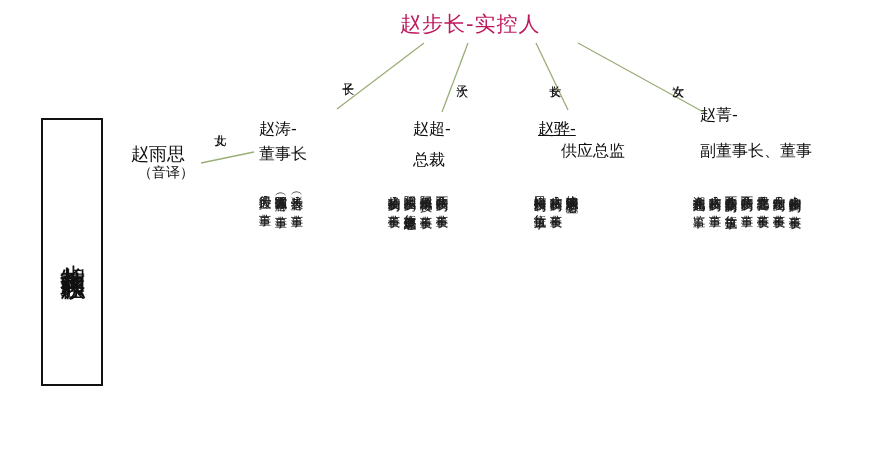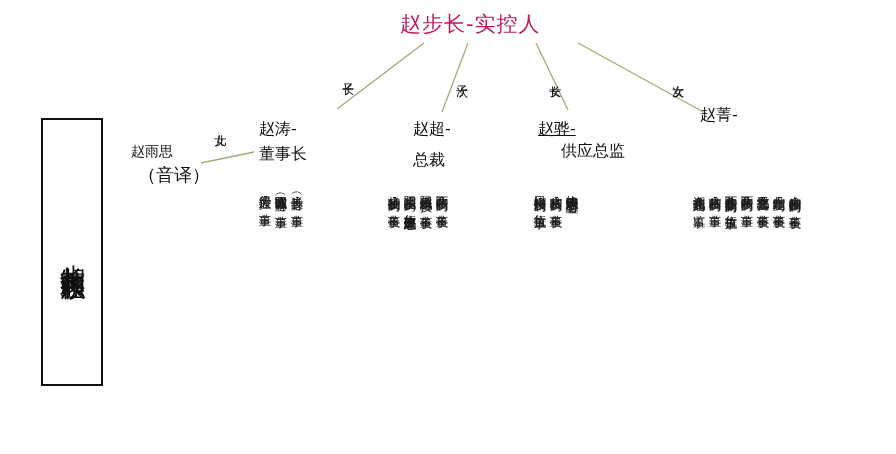--- a/index.html
+++ b/index.html
@@ -63,21 +63,21 @@
   
   .person-head {
     position: absolute;
     font-size: 16px;
     line-height: 1.22;
     white-space: pre-line;
     color: #111;
   }
   .person-sub {
     position: absolute;
-    font-size: 18px;
+    font-size: 14px;
     line-height: 1.2;
     white-space: nowrap;
     color: #111;
   }
 
   
   .role-group {
     position: absolute;
     display: flex;
     flex-direction: row-reverse;
@@ -130,21 +130,21 @@
   <div class="node-abs" id="family-box">
     <div class="vtext">步长制药家族任职</div>
   </div>
 
   <div class="edge-label" style="left:213px; top:125px;">女儿</div>
   <div class="edge-label" style="left:341px; top:74px;">长子</div>
   <div class="edge-label" style="left:455px; top:76px;">次子</div>
   <div class="edge-label" style="left:548px; top:76px;">长女</div>
   <div class="edge-label" style="left:671px; top:76px;">次女</div>
 
-  <div class="person-head" style="left:131px; top:143px; font-size:14px;">赵雨思</div>
+  <div class="person-head" style="left:131px; top:143px; font-size:18px;">赵雨思</div>
   <div class="person-sub" style="left:138px; top:164px;">（音译）</div>
 
   <div class="person-head" style="left:259px; top:119px;">赵涛-</div>
   <div class="person-head" style="left:259px; top:144px;">董事长</div>
   <div class="role-group" style="left:258px; top:186px;">
     <div class="role-col">步长（香港）-董事</div>
     <div class="role-col">首诚国际（香港）-董事</div>
     <div class="role-col">大得控股-董事</div>
   </div>
 
@@ -159,20 +159,21 @@
 
   <div class="person-head" style="left:538px; top:119px;text-decoration:underline;">赵骅-</div>
   <div class="person-head" style="left:538px; top:141px;margin-left:23px;">供应总监</div>
   <div class="role-group" style="left:533px; top:186px;">
     <div class="role-col">物流采购管理中心总监</div>
     <div class="role-col">吉林步长制药-董事长</div>
     <div class="role-col">梅河口步长制药-执行董事</div>
   </div>
 
   <div class="person-head" style="left:700px; top:105px;">赵菁-</div>
+  <div class="person-head" style="left:700px; top:141px;">副董事长、董事</div>
   <div class="role-group" style="left:692px; top:186px;">
     <div class="role-col">山东步长神州制药-董事长</div>
     <div class="role-col">山东丹红制药-董事长</div>
     <div class="role-col">北京普恩光德-董事长</div>
     <div class="role-col">陕西步长制药-董事</div>
     <div class="role-col">陕西步长高新制药-执行董事</div>
     <div class="role-col">吉林步长制药-董事</div>
     <div class="role-col">湖北步长九州通-监事</div>
   </div>
 

